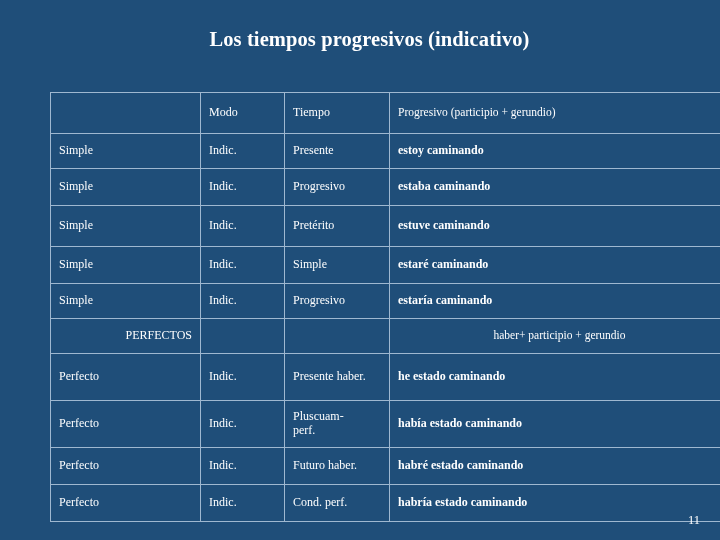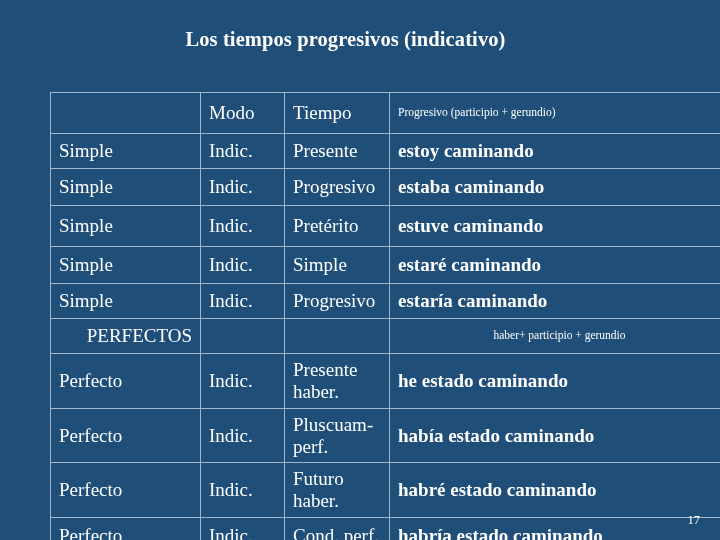--- a/index.html
+++ b/index.html
@@ -24,38 +24,39 @@
     position: absolute;
     left: 0;
     top: 28px;
     width: 691px;
     text-align: center;
     color: #ffffff;
     font-size: 20.5px;
     font-weight: bold;
     font-family: "Liberation Serif", serif;
     letter-spacing: 0.1px;
+    padding-left: 24px;
   }
   .table-wrap {
     position: absolute;
     left: 50px;
     top: 92px;
     width: 611px;
   }
   table.grid {
     border-collapse: collapse;
     width: 611px;
     table-layout: fixed;
     background: #1f4e79;
   }
   table.grid td {
     border: 1px solid #9fb8d0;
     padding: 5px 8px 5px 8px;
     color: #ffffff;
-    font-size: 19px;
+    font-size: 12px;
     font-family: "Liberation Serif", serif;
     vertical-align: middle;
     line-height: 1.15;
   }
   td.c0 { width: 133px; }
   td.c1 { width: 67px; }
   td.c2 { width: 88px; }
   td.c3 { width: 323px; }
 
   .hdr td {
@@ -174,14 +175,14 @@
         <tr class="tall-2">
           <td class="c0">Perfecto</td>
           <td class="c1">Indic.</td>
           <td class="c2">Cond. perf.</td>
           <td class="c3 yellow">habría estado caminando</td>
         </tr>
       </tbody>
     </table>
   </div>
 
-  <div class="pagenum">17</div>
+  <div class="pagenum">11</div>
 </div>
 
 </body></html>

